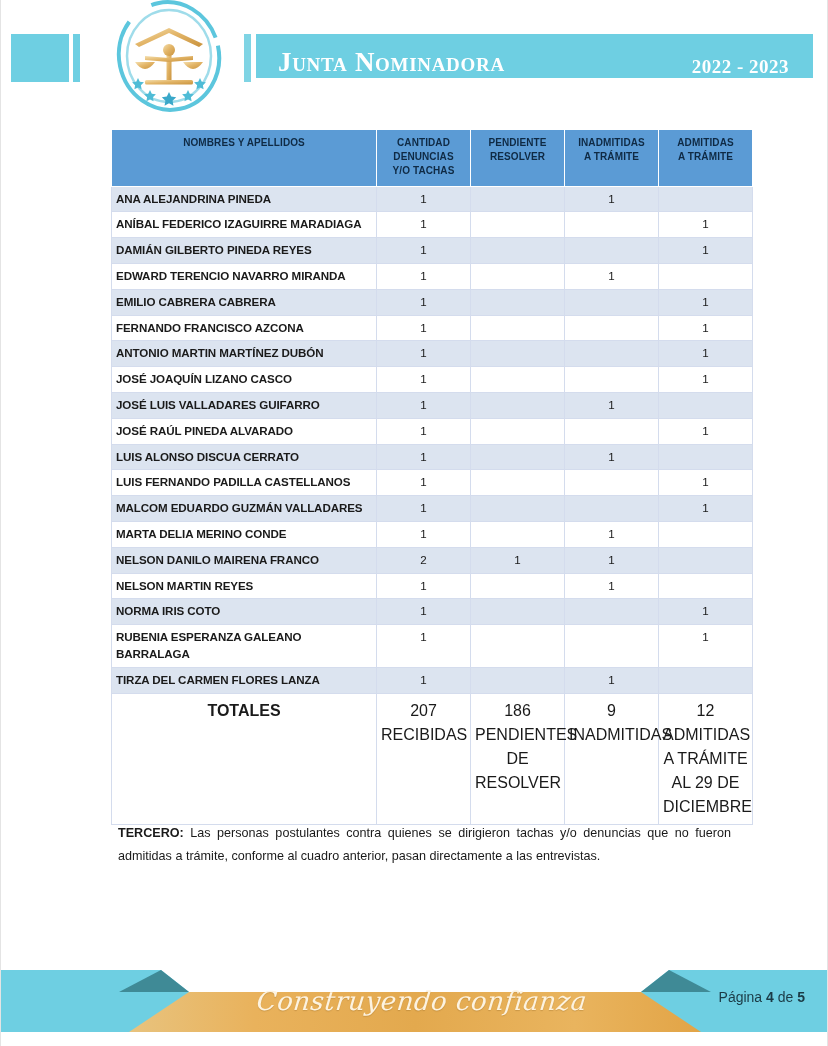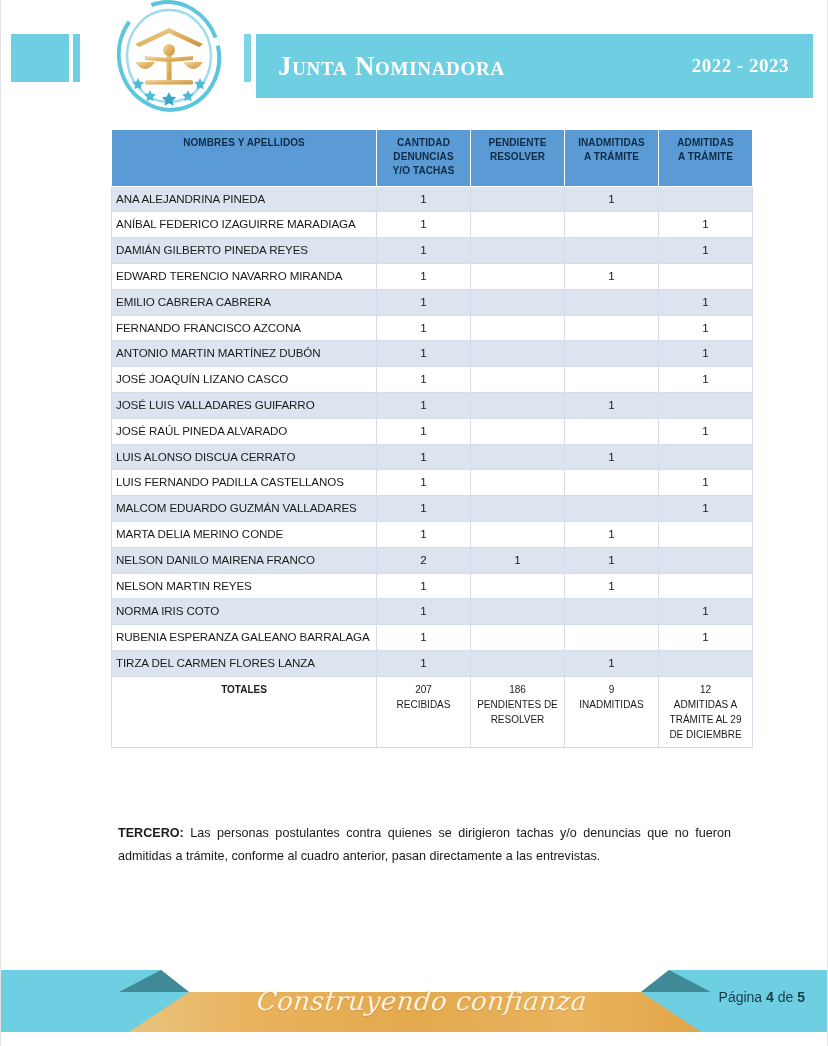--- a/index.html
+++ b/index.html
@@ -53,24 +53,24 @@
     top: 34px;
     width: 7px;
     height: 48px;
     background: #7fd4e4;
   }
   .hdr-band-main {
     position: absolute;
     left: 255px;
     top: 34px;
     right: 14px;
-    height: 64px;
+    height: 44px;
     background: #6ecfe2;
     display: flex;
-    align-items: center;
+    align-items: flex-end;
     justify-content: space-between;
     padding: 0 24px 0 22px;
     box-sizing: border-box;
   }
   .hdr-title {
     font-family: "Liberation Serif", serif;
     font-size: 27px;
     font-weight: bold;
     color: #ffffff;
     letter-spacing: 0.7px;
@@ -125,34 +125,34 @@
     border: 1px solid #d4dced;
     padding: 4px 4px 4px 4px;
     line-height: 1.45;
     vertical-align: top;
     height: 15px;
   }
   table.jn tr.alt td { background: #dce4f0; }
   table.jn tr.plain td { background: #ffffff; }
   td.name {
     text-align: left;
-    font-weight: normal;
+    font-weight: bold;
     padding-left: 6px;
     letter-spacing: -0.1px;
   }
   td.num {
     text-align: center;
     font-weight: normal;
   }
   tr.totals td {
     background: #ffffff;
     text-align: center;
     vertical-align: top;
     line-height: 1.5;
-    font-size: 10px;
+    font-size: 16px;
     padding-top: 5px;
     padding-bottom: 5px;
   }
   tr.totals td.tot-label {
     font-weight: bold;
     text-align: center;
   }
   tr.totals td .tnum { display: block; }
   tr.totals td .tcap { display: block; }
 

